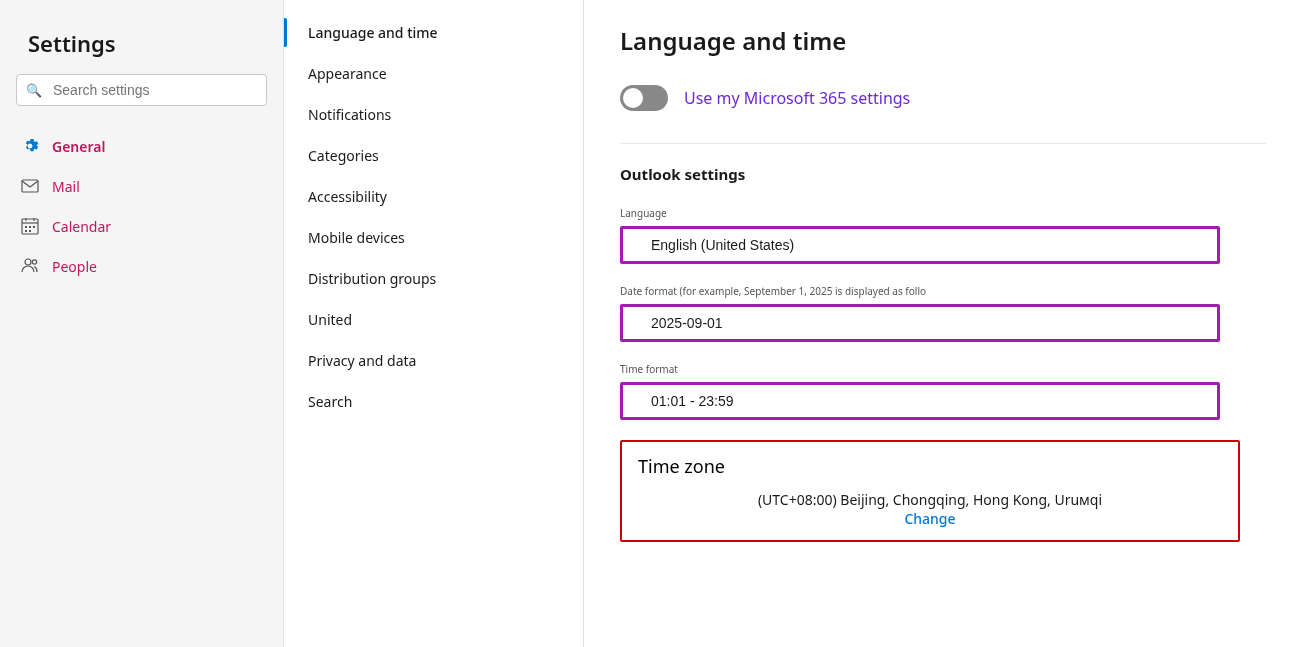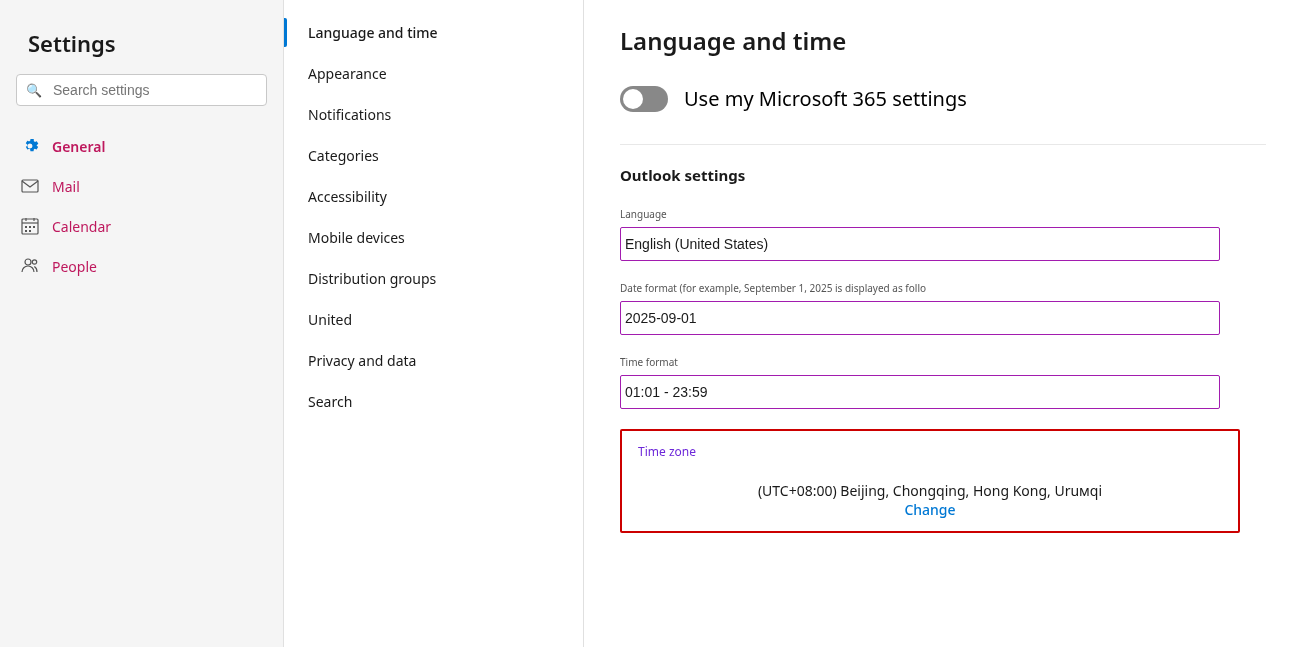--- a/index.html
+++ b/index.html
@@ -135,59 +135,59 @@
       width: 20px;
       height: 20px;
       background: #fff;
       border-radius: 50%;
       position: absolute;
       top: 3px;
       left: 3px;
       transition: left 0.2s;
     }
     .toggle-label {
-      font-size: 20px;
-      color: #000000;
+      font-size: 16px;
+      color: #6d28d9;
     }
     .section-title {
       font-size: 15px;
       font-weight: 700;
       margin-bottom: 22px;
       color: #1a1a1a;
     }
     .field-group {
       margin-bottom: 20px;
     }
     .field-label {
       font-size: 10px;
       color: #555;
       margin-bottom: 6px;
     }
     .field-input {
       width: 100%;
       max-width: 600px;
-      padding: 8px 4px;
-      border: 1px solid #a21caf;
+      padding: 8px 28px;
+      border: 3px solid #a21caf;
       border-radius: 2px;
       font-size: 14px;
       color: #1a1a1a;
       background: #fff;
       outline: none;
     }
     .timezone-box {
       border: 2px solid #cc0000;
       border-radius: 2px;
       padding: 12px 16px;
       max-width: 620px;
       margin-top: 4px;
     }
     .timezone-label {
-      font-size: 12px;
-      color: #6d28d9;
-      margin-bottom: 21px;
+      font-size: 18px;
+      color: #000000;
+      margin-bottom: 12px;
     }
     .timezone-value-row {
       display: flex;
       align-items: center;
       justify-content: space-between;
       flex-direction: column;
     }
     .timezone-value {
       font-size: 14px;
       color: #1a1a1a;

